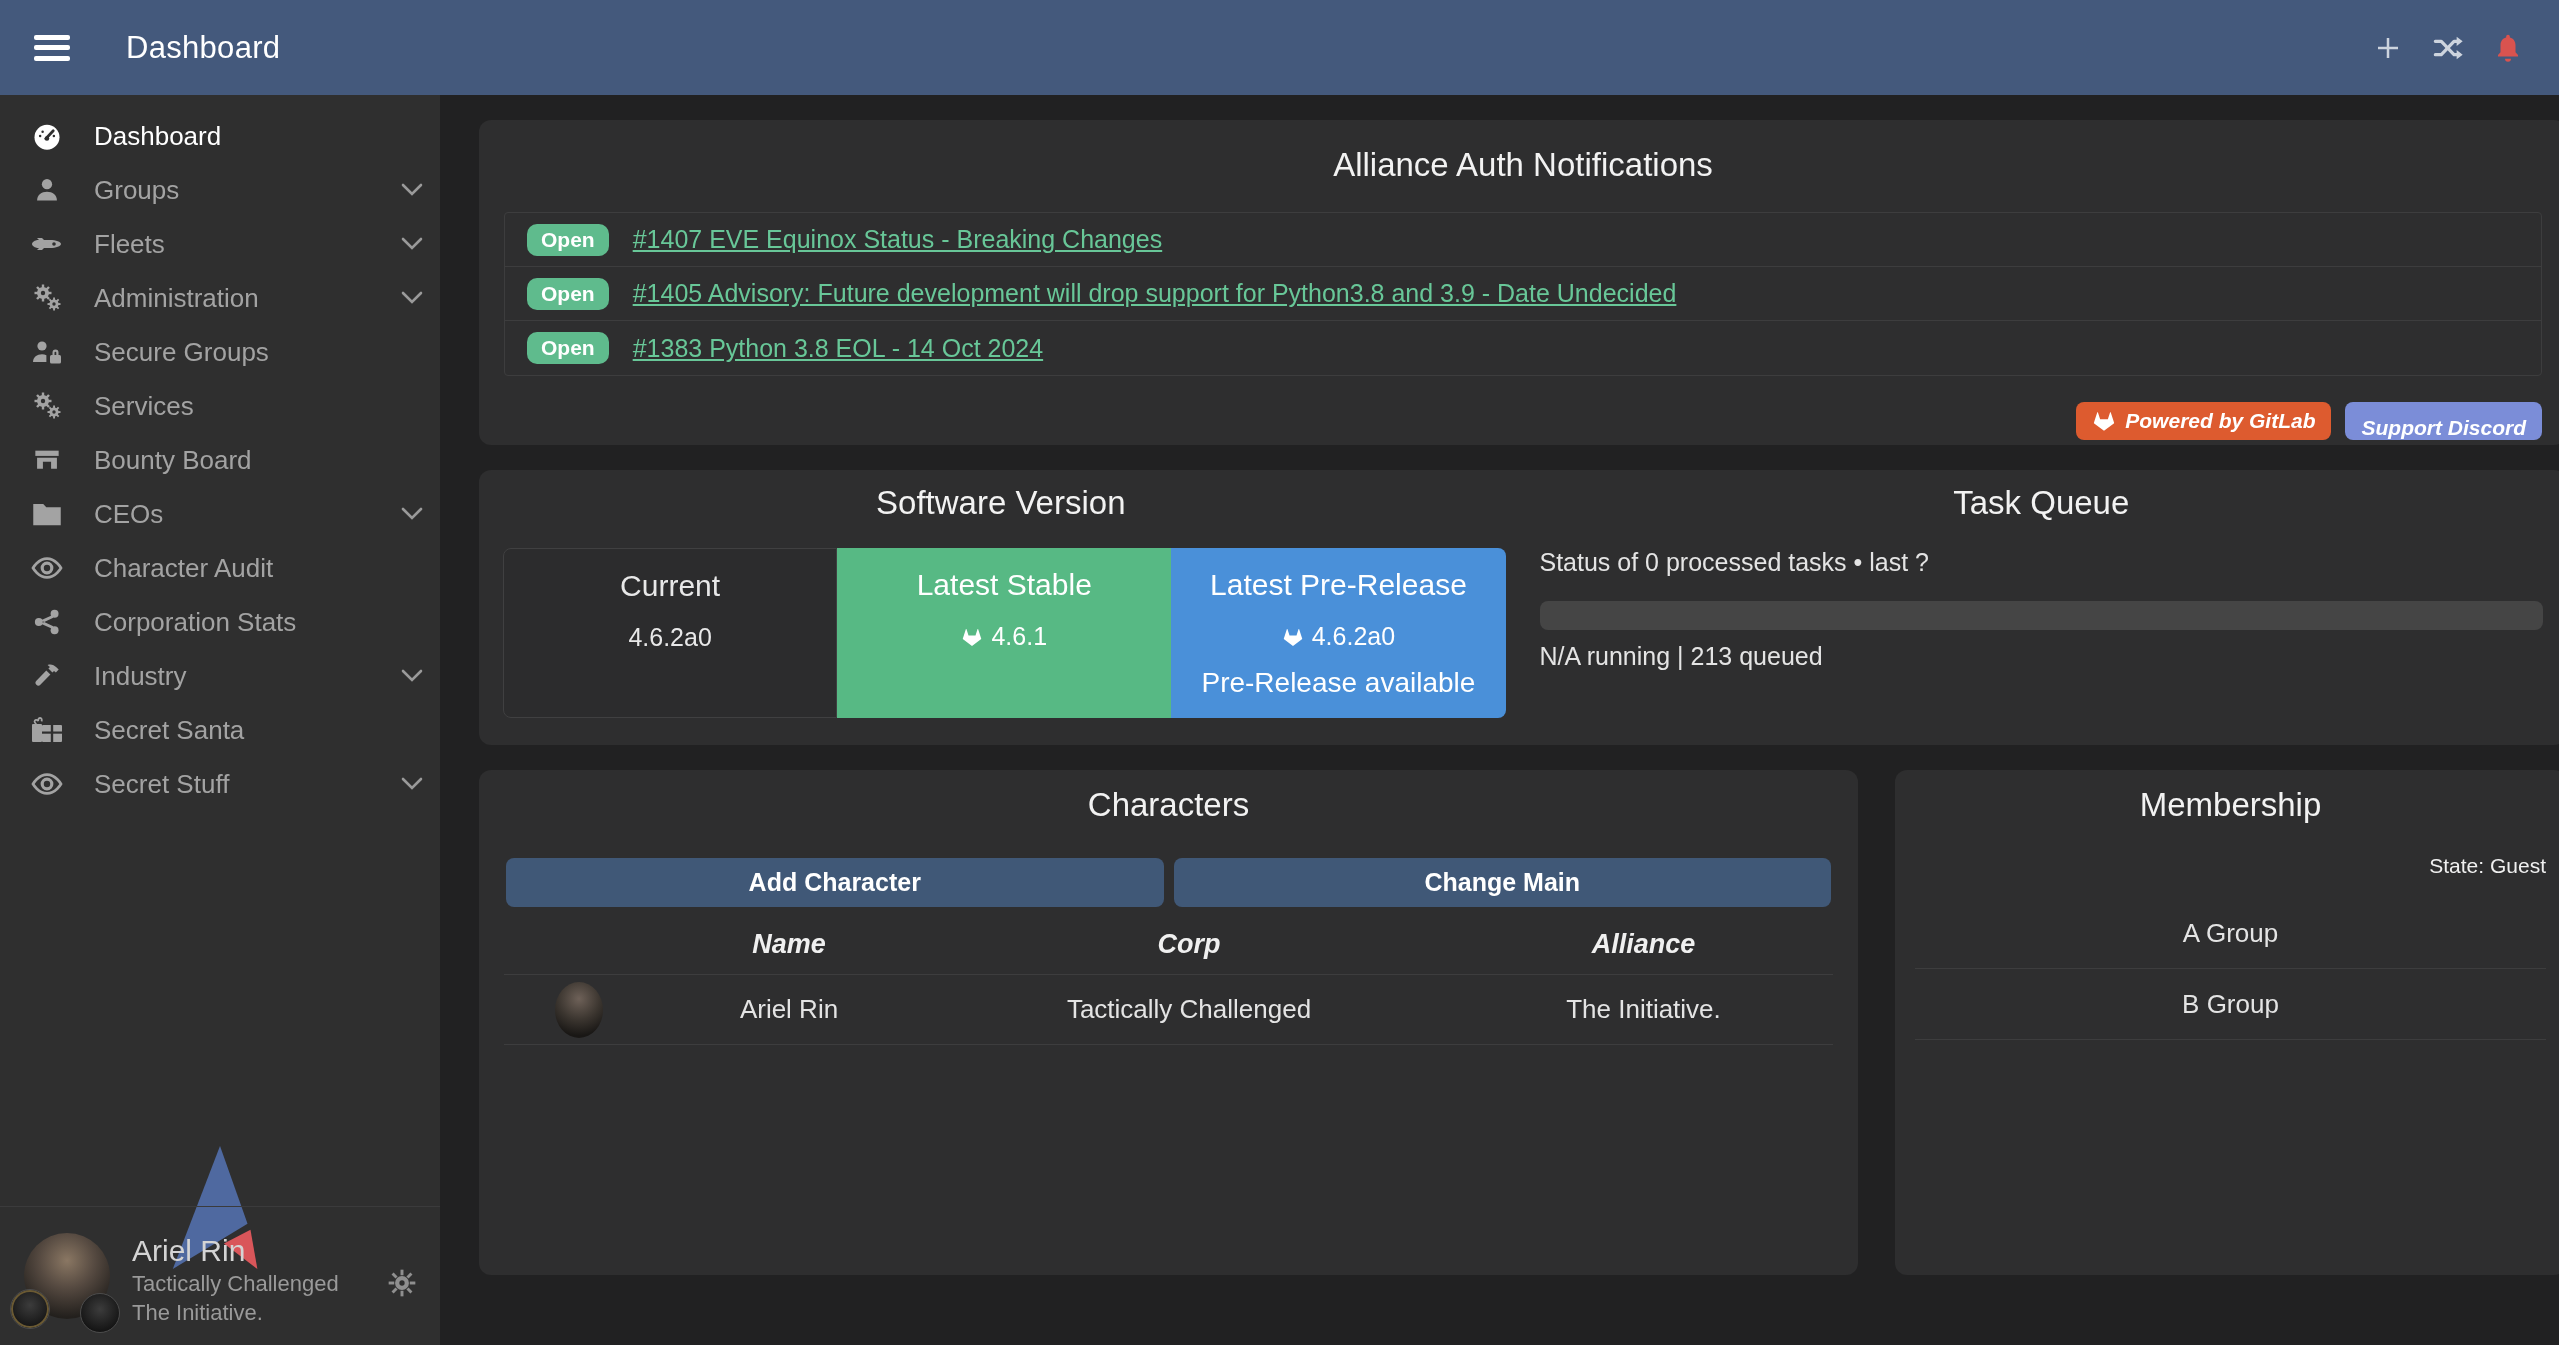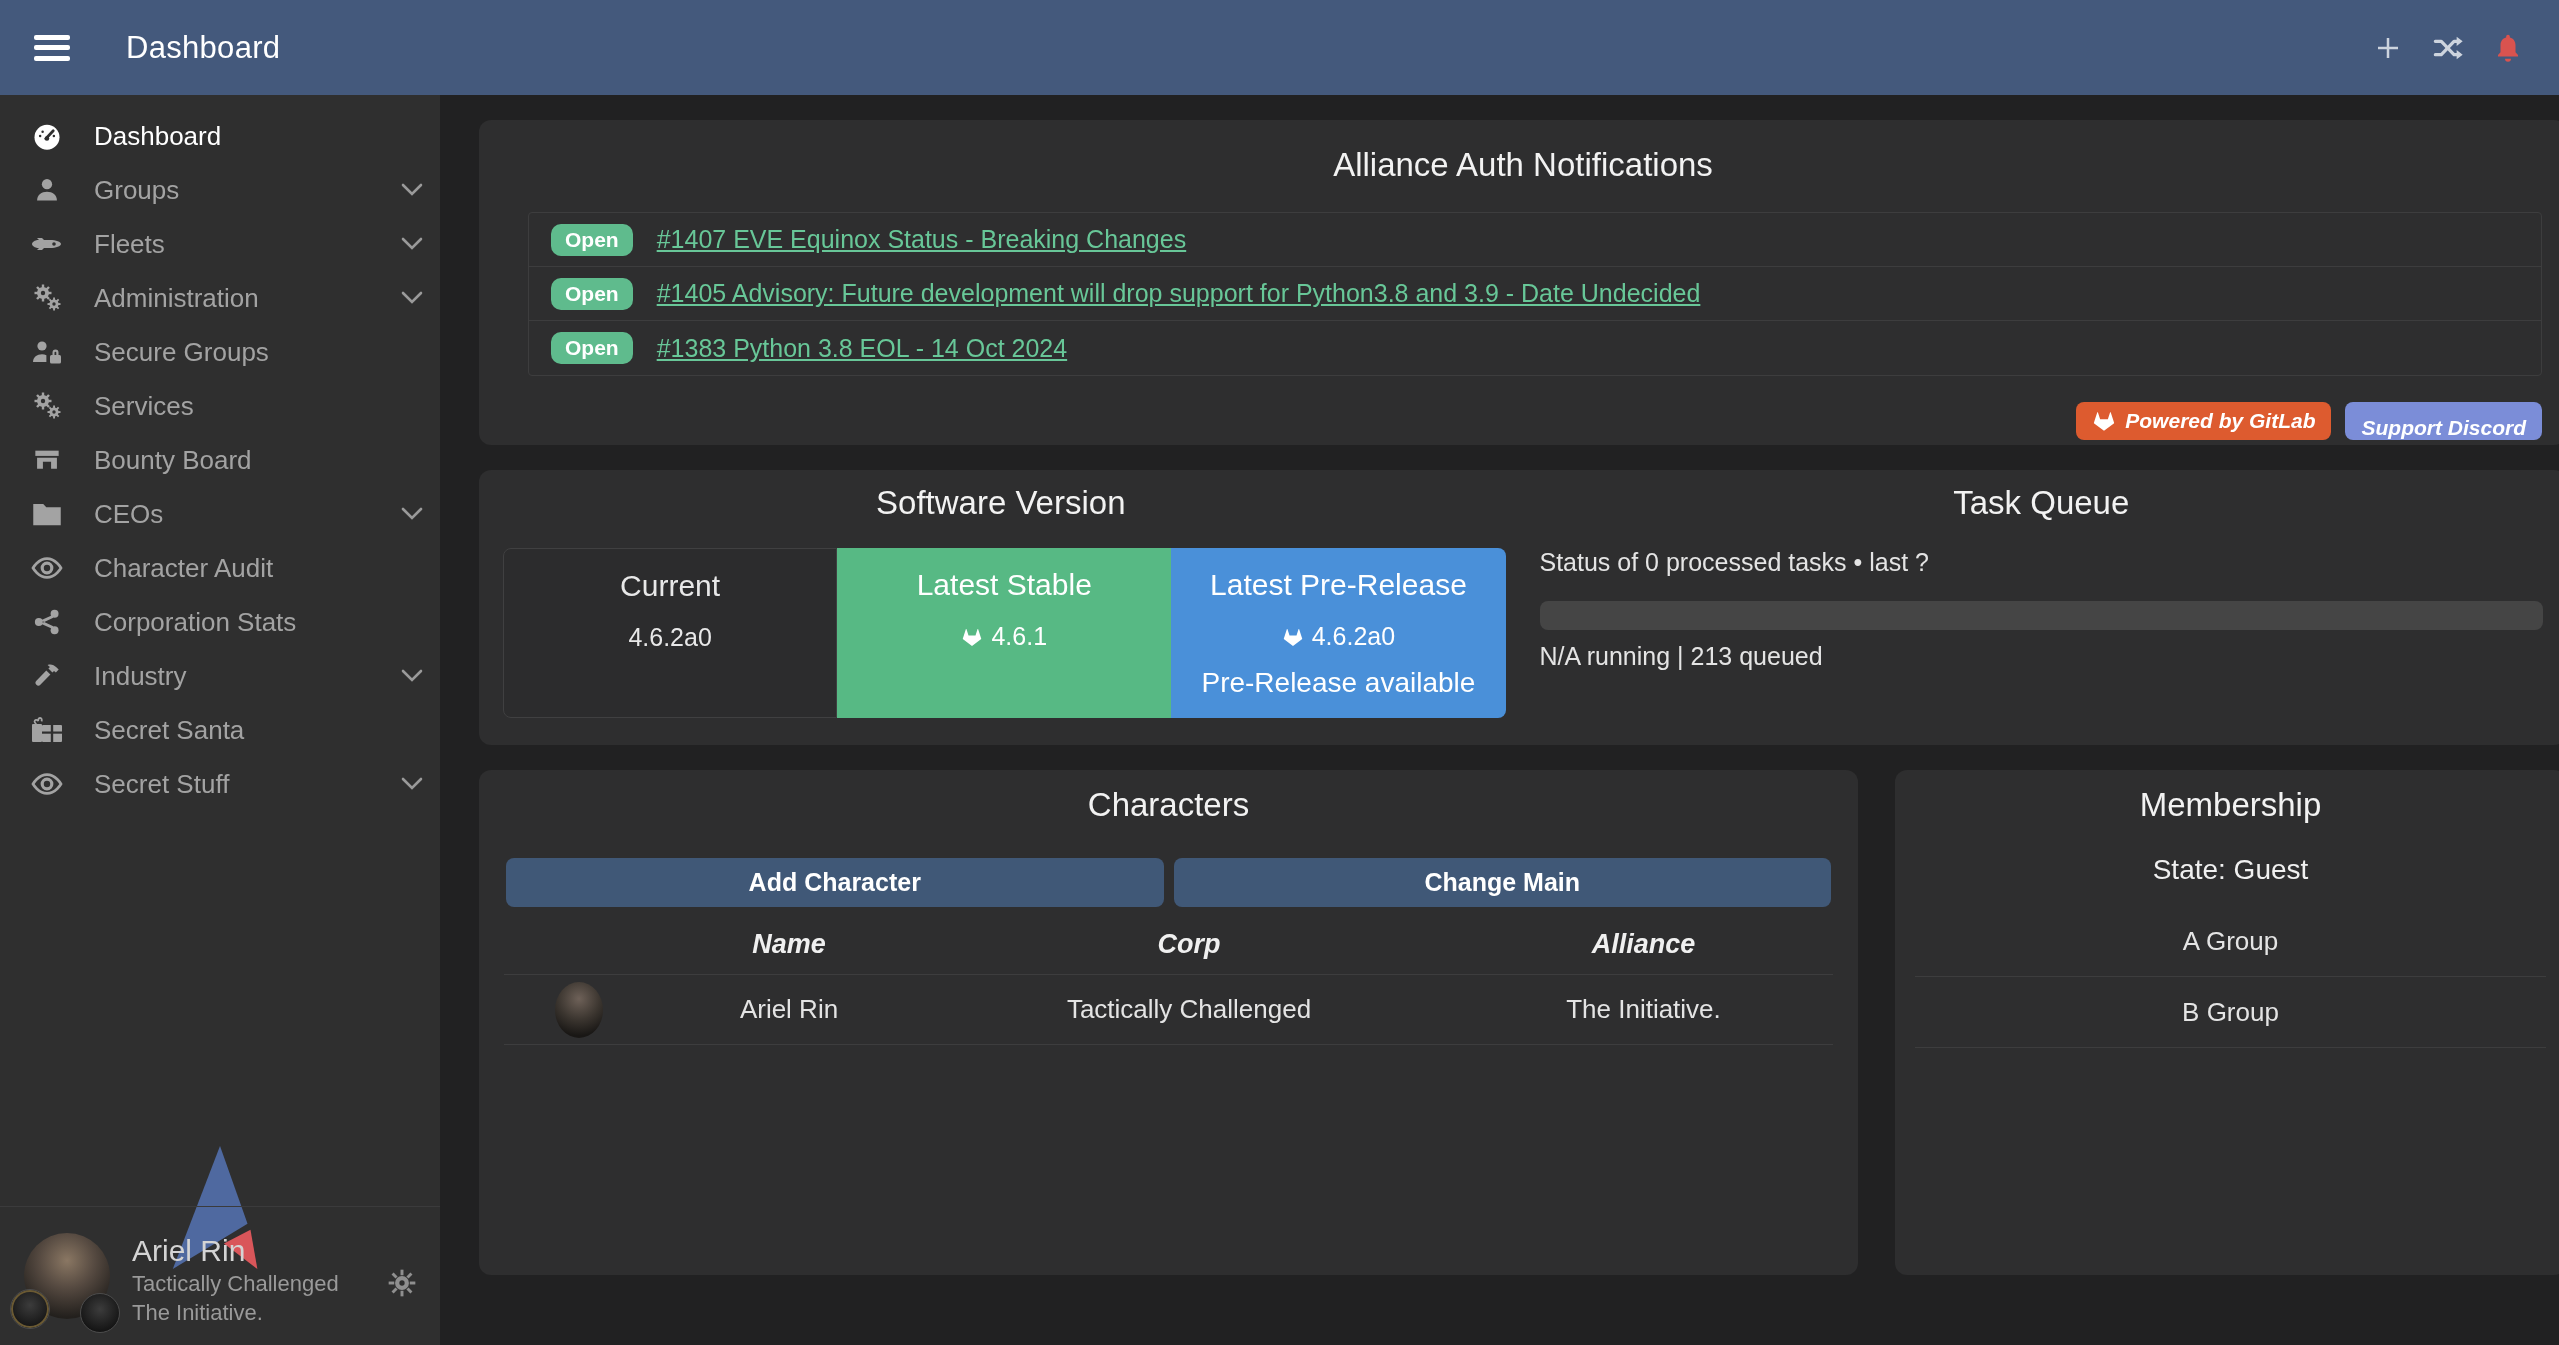--- a/index.html
+++ b/index.html
@@ -44,21 +44,21 @@
   .user-gear{margin-left:auto;margin-top:34px;color:#8f8f8f;cursor:pointer;}
 
   
   .content{position:absolute;left:463px;top:95px;width:2119px;height:1250px;padding:25px 16px 0 16px;}
   .panel{background:var(--panel);border-radius:12px;}
   .panel h2{font-size:33px;font-weight:400;color:var(--title);text-align:center;}
 
   
   .notif{width:2087px;height:325px;padding:22px 24px 0 25px;margin-bottom:25px;}
   .notif h2{margin-top:4px;margin-bottom:28px;}
-  .nlist{list-style:none;border:1px solid var(--border);border-radius:4px;margin-left:24px;}
+  .nlist{list-style:none;border:1px solid var(--border);border-radius:4px;}
   .nrow{height:54px;display:flex;align-items:center;padding:0 22px;border-bottom:1px solid var(--border);}
   .nrow:last-child{border-bottom:none;}
   .open-badge{background:var(--green);color:#fff;font-size:21px;font-weight:bold;border-radius:10px;
     padding:4px 14px;margin-right:24px;line-height:24px;}
   .nrow a{color:var(--link);font-size:25px;text-decoration:underline;cursor:pointer;}
   .badge-row{display:flex;justify-content:flex-end;gap:14px;margin-top:26px;}
   .ext-badge{display:inline-flex;align-items:center;gap:9px;color:#fff;font-weight:bold;font-size:21px;
     border-radius:8px;padding:5px 16px;height:38px;cursor:pointer;font-style:italic;}
   .ext-badge.gitlab{background:var(--gitlab);}
   .ext-badge.discord{background:var(--discord);flex-direction:column;}
@@ -93,21 +93,21 @@
   .ctable{width:100%;border-collapse:collapse;margin-top:12px;table-layout:fixed;}
   .ctable th{font-size:27px;color:#f0f0f0;font-weight:bold;text-align:center;padding:10px 0 14px 0;border-bottom:1px solid var(--border);font-style:italic;}
   .ctable td{font-size:26px;color:#e4e4e4;text-align:center;height:70px;border-bottom:1px solid var(--border);}
   .c-avatar{width:48px;height:56px;border-radius:50%;margin:0 auto;
     background:radial-gradient(circle at 50% 30%,#6e6158 0%,#3c3630 45%,#191715 80%);}
   .col-av{width:150px;} .col-name{width:270px;} .col-corp{width:530px;} .col-all{width:auto;}
 
   
   .member{width:671px;height:505px;padding:16px 20px 0 20px;}
   .member h2{margin-bottom:30px;}
-  .m-state{font-size:28px;color:#f0f0f0;text-align:center;}
+  .m-state{font-size:21px;color:#f0f0f0;text-align:right;}
   .glist{list-style:none;margin-top:20px;}
   .glist li{height:71px;display:flex;align-items:center;justify-content:center;font-size:26px;color:#e4e4e4;
     border-bottom:1px solid var(--border);}
 
   
   .aa-logo{width:118px;height:130px;}
   svg{display:block;}
 </style>
 </head>
 <body>

